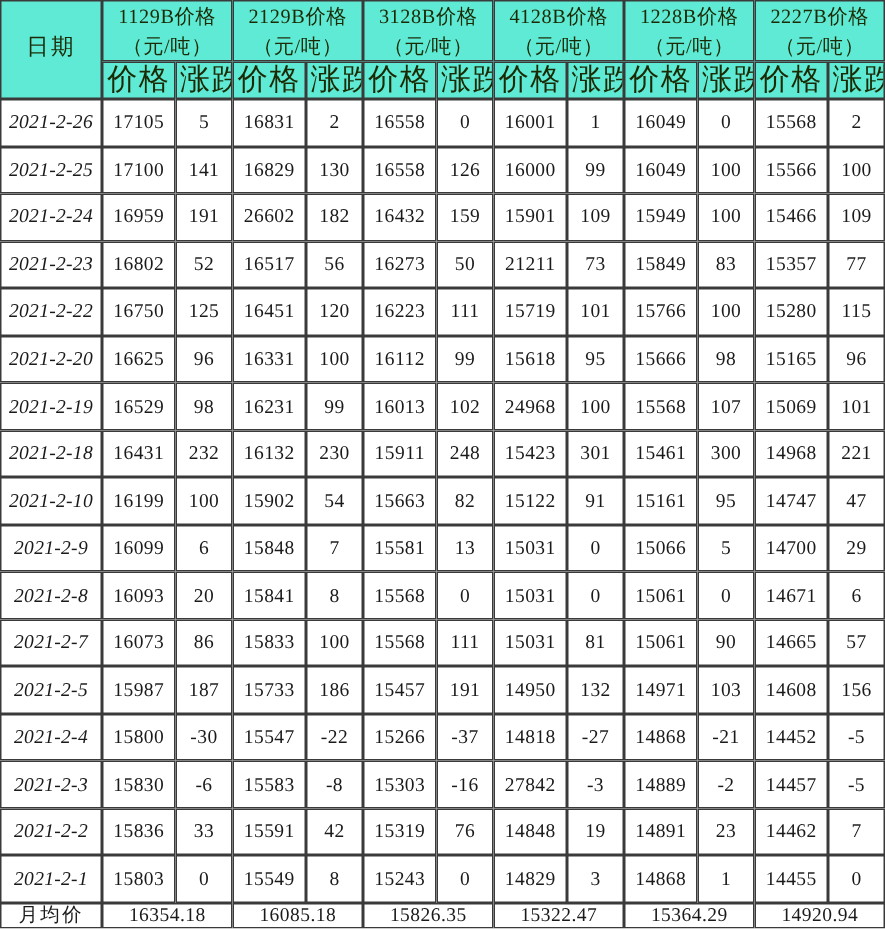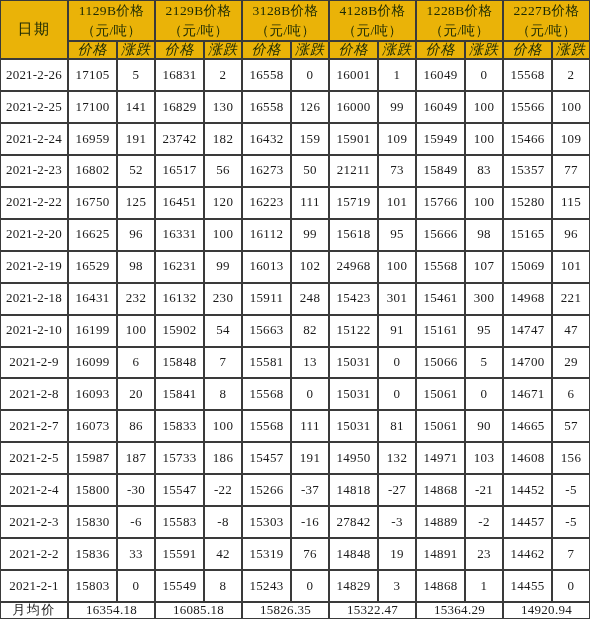--- a/index.html
+++ b/index.html
@@ -36,43 +36,43 @@
     line-height: 1.15;
     text-align: center;
     vertical-align: middle;
     color: #1a1a1a;
     background: #ffffff;
     overflow: hidden;
     white-space: nowrap;
   }
   
   table.price-table th.hd {
-    background: #eab308;
+    background: #5eead4;
     color: #1b2a05;
     font-size: 14px;
     letter-spacing: 0.4px;
     margin-left: 45px;
   }
   table.price-table th.hd-date {
     font-size: 15px;
     letter-spacing: 1.5px;
   }
   table.price-table th.hd-grp {
     font-size: 13.5px;
     line-height: 1.45;
   }
   table.price-table th.hd-sub {
-    font-size: 14px;
+    font-size: 20px;
     letter-spacing: 1px;
-    font-style: italic;
   }
   
   td.date-cell {
     font-size: 12.5px;
     letter-spacing: 0.2px;
+    font-style: italic;
   }
   td.num-cell {
     font-size: 12.5px;
     letter-spacing: 0.3px;
   }
   
   td.avg-label {
     font-size: 14px;
     letter-spacing: 1.5px;
   }
@@ -178,21 +178,21 @@
           <td class="num-cell">99</td>
           <td class="num-cell">16049</td>
           <td class="num-cell">100</td>
           <td class="num-cell">15566</td>
           <td class="num-cell">100</td>
         </tr>
         <tr>
           <td class="date-cell">2021-2-24</td>
           <td class="num-cell">16959</td>
           <td class="num-cell">191</td>
-          <td class="num-cell">23742</td>
+          <td class="num-cell">26602</td>
           <td class="num-cell">182</td>
           <td class="num-cell">16432</td>
           <td class="num-cell">159</td>
           <td class="num-cell">15901</td>
           <td class="num-cell">109</td>
           <td class="num-cell">15949</td>
           <td class="num-cell">100</td>
           <td class="num-cell">15466</td>
           <td class="num-cell">109</td>
         </tr>

